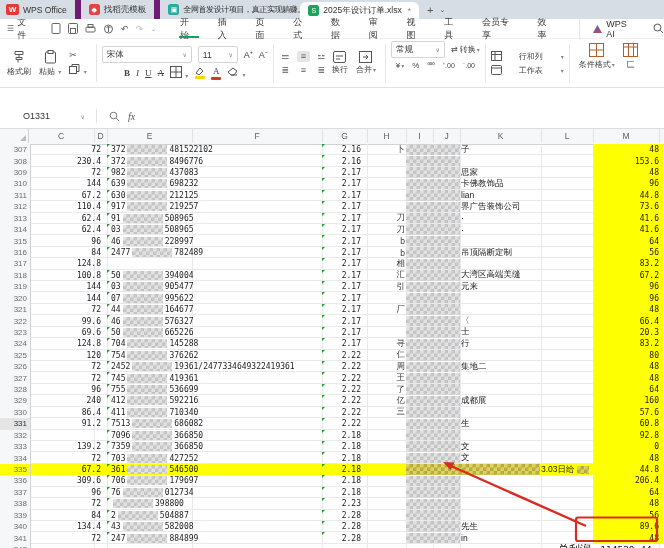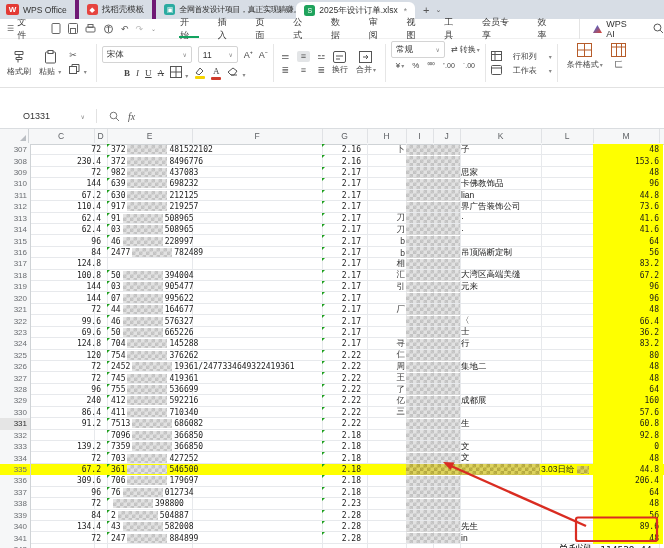--- a/index.html
+++ b/index.html
@@ -3,21 +3,21 @@
 <meta charset="utf-8">
 <style>
   html,body{margin:0;padding:0;}
   body{width:664px;height:548px;overflow:hidden;background:#fff;
        font-family:"Liberation Sans",sans-serif;-webkit-font-smoothing:antialiased;}
   
   .tabbar{height:19px;background:#d7dde5;display:flex;align-items:center;font-size:8.5px;color:#333;position:relative;}
   .brand{display:flex;align-items:center;gap:4px;padding:0 8px 0 6px;}
   .wlogo{width:13px;height:11px;background:#e33a34;color:#fff;font-size:8px;font-weight:bold;
          display:flex;align-items:center;justify-content:center;border-radius:2px;}
-  .ttab{display:flex;align-items:center;gap:4px;padding:0 8px;height:100%;border-left:4px solid #701a75;white-space:nowrap;overflow:hidden;}
+  .ttab{display:flex;align-items:center;gap:4px;padding:0 8px;height:100%;border-left:6px solid #701a75;white-space:nowrap;overflow:hidden;}
   .ttab.t3{max-width:124px;letter-spacing:-0.4px;font-size:8px;}
   .ttab.active{background:#fff;border-radius:6px 6px 0 0;border-left:none;height:17px;margin-top:2px;max-width:120px;}
   .ticon{width:11px;height:11px;border-radius:2.5px;color:#fff;font-size:7px;display:flex;align-items:center;justify-content:center;flex:none;}
   .dirty{color:#888;margin-left:2px;}
   .tplus{margin-left:8px;font-size:11px;color:#555;}
   .tcaret{margin-left:6px;font-size:7px;color:#555;}
   
   .menubar{height:19px;background:#fff;display:flex;align-items:center;font-size:9px;color:#3c3c3c;border-bottom:1px solid #f0f0f0;}
   .fileitem{display:flex;align-items:center;gap:3px;padding:0 8px 0 7px;}
   .hamb{font-size:8px;color:#666;}
@@ -49,21 +49,21 @@
   .cbar{display:inline-flex;flex-direction:column;align-items:center;line-height:1;font-family:"Liberation Serif",serif;font-size:9px;}
   .cbar i{display:block;width:10px;height:3px;border-radius:1px;margin-top:1px;font-style:normal;}
   .caret2{font-size:6px;color:#888;margin-left:1px;}
   .alignbox{display:flex;flex-direction:column;gap:3px;justify-content:center;}
   .arow{display:flex;gap:5px;align-items:center;}
   .alico{width:13px;height:11px;display:flex;align-items:center;justify-content:center;color:#555;font-size:9px;border-radius:2px;}
   .alico.pressed{background:#e3e5e7;}
   .stackbtn{display:flex;flex-direction:column;align-items:center;gap:1px;padding:0 4px;}
   .numgrp{display:flex;flex-direction:column;gap:3px;justify-content:flex-start;}
   .cellgrp{display:flex;flex-direction:column;gap:3px;justify-content:center;font-size:8px;}
-  .cellrow{display:flex;align-items:center;gap:11px;}
+  .cellrow{display:flex;align-items:center;gap:17px;}
   .condgrp{display:flex;align-items:flex-start;padding-top:4px;}
   
   .fbar{height:24px;background:#fff;border-bottom:1px solid #dadde0;display:flex;align-items:center;font-size:9px;color:#333;margin-top:16px;}
   .namebox{width:62px;margin-left:18px;height:16px;display:flex;align-items:center;justify-content:space-between;padding:0 4px;border:1px solid transparent;}
   .namebox .car{font-size:6px;color:#888;}
   .fdiv{width:1px;height:14px;background:#e2e2e2;margin:0 6px;}
   .fxlbl{font-family:"Liberation Serif",serif;font-style:italic;font-size:10px;color:#555;margin-left:8px;}
   
   .sheet{position:relative;width:664px;height:438px;background:#fff;}
   .hdrrow{position:absolute;left:0;top:0;height:15px;width:664px;background:#f6f7f8;border-bottom:1px solid #cfd3d6;}
@@ -644,21 +644,21 @@
           <div class="tri"></div>
           <div class="etxt">50</div>
           <div class="emos mosaic"></div>
           <div class="">665226</div>
         </div>
         <div class="cell cG num">2.17<div class="tri"></div></div>
         <div class="cell cIJ">
           <div class="nmos mosaic"></div>
         </div>
         <div class="cell cK">士</div>
-        <div class="cell cM num">36.2</div>
+        <div class="cell cM num">20.3</div>
       </div>
       <div class="row">
         <div class="cell rn">324</div>
         <div class="cell cC num">124.8</div>
         <div class="cell cE num">
           <div class="tri"></div>
           <div class="etxt">704</div>
           <div class="emos mosaic"></div>
           <div class="">145288</div>
         </div>

